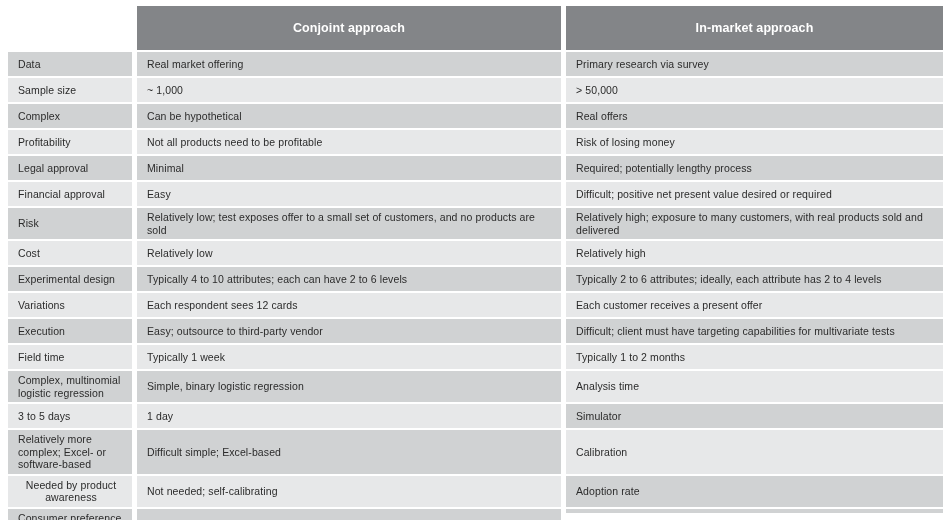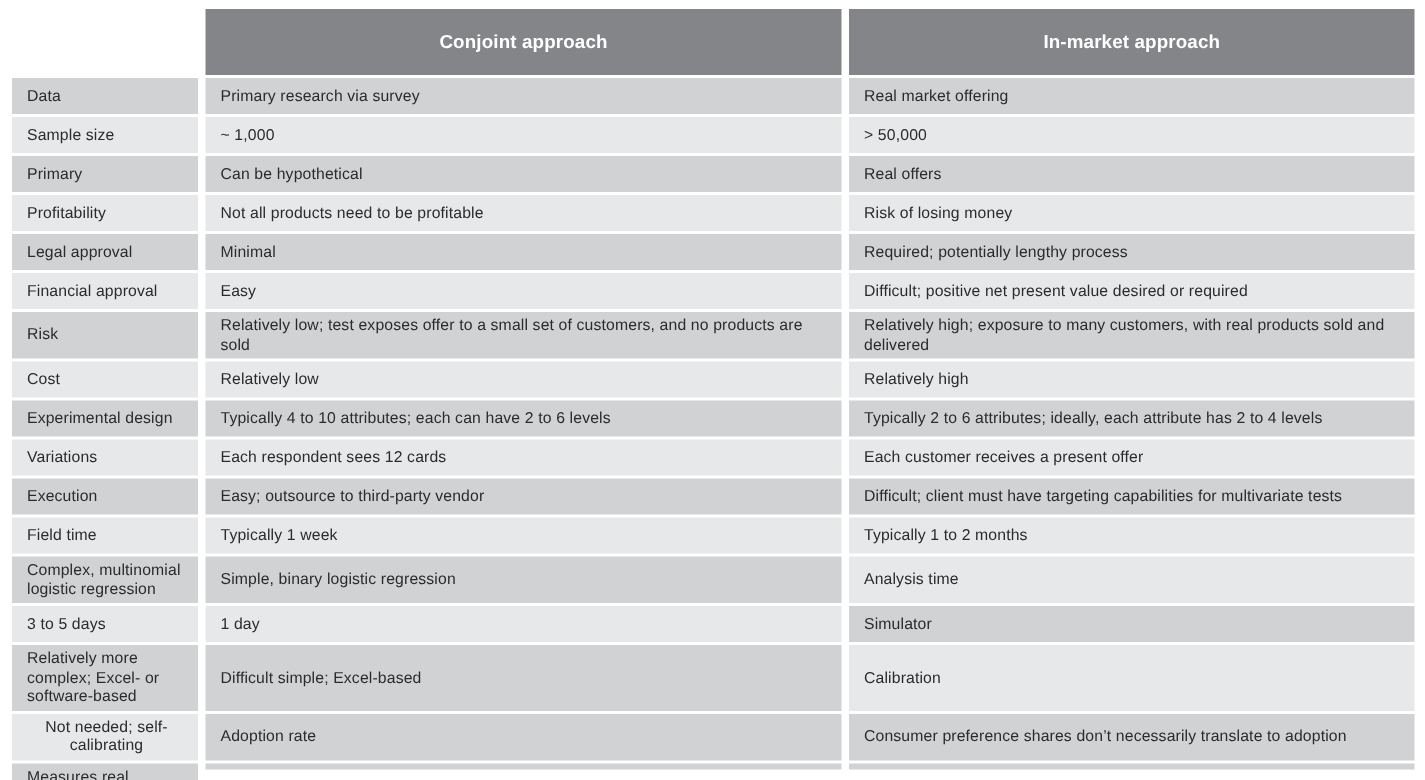--- a/index.html
+++ b/index.html
@@ -61,26 +61,26 @@
 </style>
 </head>
 <body>
 
 <div class="page">
   <div class="grid" id="table-grid">
     <div class="cell corner-blank"></div>
     <div class="cell header">Conjoint approach</div>
     <div class="cell header">In-market approach</div>
   <div class="cell body dark label">Data</div>
+      <div class="cell body dark">Real market offering</div>
       <div class="cell body dark">Primary research via survey</div>
-      <div class="cell body dark">Real market offering</div>
       <div class="cell body light label">Sample size</div>
       <div class="cell body light">~ 1,000</div>
       <div class="cell body light">&gt; 50,000</div>
-      <div class="cell body dark label">Primary</div>
+      <div class="cell body dark label">Complex</div>
       <div class="cell body dark">Can be hypothetical</div>
       <div class="cell body dark">Real offers</div>
       <div class="cell body light label">Profitability</div>
       <div class="cell body light">Not all products need to be profitable</div>
       <div class="cell body light">Risk of losing money</div>
       <div class="cell body dark label">Legal approval</div>
       <div class="cell body dark">Minimal</div>
       <div class="cell body dark">Required; potentially lengthy process</div>
       <div class="cell body light label">Financial approval</div>
       <div class="cell body light">Easy</div>
@@ -105,20 +105,21 @@
       <div class="cell body light">Typically 1 to 2 months</div>
       <div class="cell body dark">Complex, multinomial logistic regression</div>
       <div class="cell body dark">Simple, binary logistic regression</div>
       <div class="cell body light label">Analysis time</div>
       <div class="cell body light">3 to 5 days</div>
       <div class="cell body light">1 day</div>
       <div class="cell body dark label">Simulator</div>
       <div class="cell body dark">Relatively more complex; Excel- or software-based</div>
       <div class="cell body dark">Difficult simple; Excel-based</div>
       <div class="cell body light label">Calibration</div>
+      <div class="cell body light">Needed by product awareness</div>
       <div class="cell body light">Not needed; self-calibrating</div>
       <div class="cell body dark label">Adoption rate</div>
       <div class="cell body dark">Consumer preference shares don’t necessarily translate to adoption</div>
       <div class="cell body dark">Measures real adoption rates</div>
       <div class="cell strip"></div>
       <div class="cell strip"></div>
       <div class="cell strip"></div>
     </div>
 </div>
 

